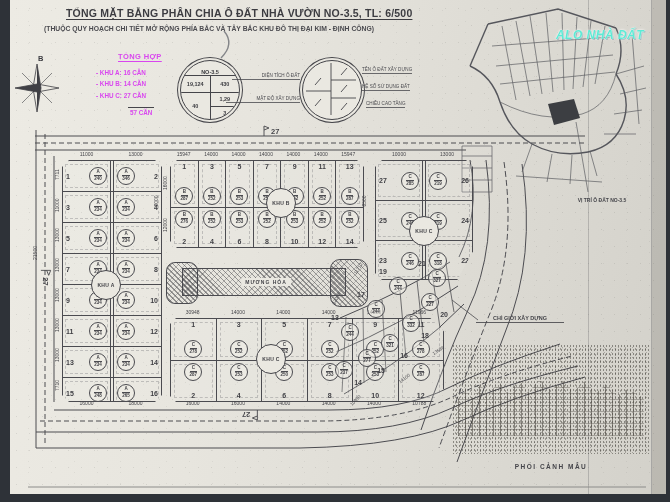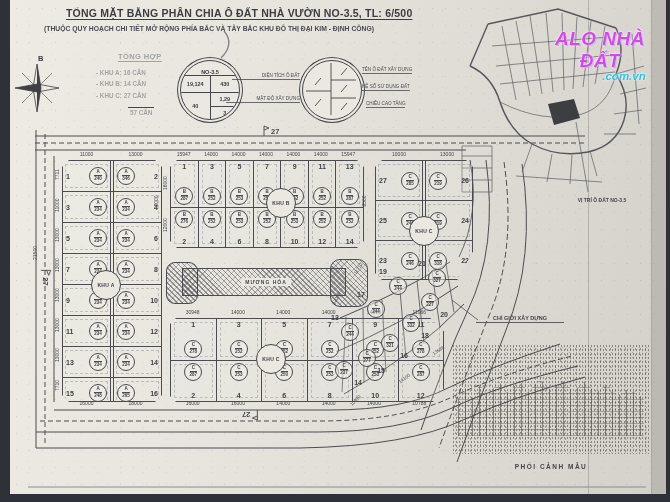--- a/index.html
+++ b/index.html
@@ -17,21 +17,21 @@
   
   .title{position:absolute;left:66px;top:7px;width:420px;font-size:10.5px;font-weight:700;color:#3c3c41;
     letter-spacing:.2px;text-decoration:underline;text-underline-offset:2px;z-index:3;}
   .subtitle{position:absolute;left:44px;top:25px;width:440px;font-size:6.8px;font-weight:600;color:#4a4a4f;z-index:3;}
 
   
   .compass{position:absolute;left:10px;top:56px;width:56px;height:70px;z-index:3;}
   .compass .north{position:absolute;left:28px;top:-2px;font-size:7.5px;font-weight:700;color:#3c3c41;}
 
   
-  .summary{position:absolute;left:96px;top:52px;z-index:3;color:#a3a3a3;}
+  .summary{position:absolute;left:96px;top:52px;z-index:3;color:#d946ef;}
   .summary .head{font-size:7.5px;font-weight:700;text-decoration:underline;text-underline-offset:2px;margin-left:22px;letter-spacing:.4px;}
   .summary .items{margin-top:6px;font-size:6.3px;line-height:1.8;font-weight:600;}
   .summary .total{display:inline-block;margin-left:32px;margin-top:2px;padding:1px 2px 0 2px;border-top:1px solid #45454a;font-size:6.3px;font-weight:700;}
 
   
   .info-circ{position:absolute;left:180px;top:60px;width:58px;height:58px;border-radius:50%;
     border:1px solid #45454a;box-shadow:0 0 0 2px #e9e7e0,0 0 0 3px #45454a;background:#eae8e1;z-index:3;overflow:hidden;
     display:flex;flex-direction:column;color:#3d3d42;}
   .info-circ .r1{height:14px;display:flex;align-items:flex-end;justify-content:center;font-size:5.5px;font-weight:700;border-bottom:1px solid #45454a;}
   .info-circ .r2{height:16px;display:flex;border-bottom:1px solid #45454a;}
@@ -44,21 +44,21 @@
   .info-circ .r3 .stack span{flex:1;display:flex;align-items:center;justify-content:center;font-size:5.5px;font-weight:700;}
   .info-circ .r3 .stack span:first-child{border-bottom:1px solid #45454a;}
 
   
   .legend-circ{position:absolute;left:302px;top:60px;width:58px;height:58px;border-radius:50%;
     border:1px solid #45454a;box-shadow:0 0 0 2px #e9e7e0,0 0 0 3px #45454a;background:#eae8e1;z-index:3;}
   .callout{position:absolute;font-size:4.6px;color:#4a4a4f;border-bottom:1px solid rgba(74,74,79,.8);padding-bottom:1px;z-index:3;white-space:nowrap;}
 
   
   .wm{position:absolute;left:534px;top:28px;width:132px;z-index:6;text-align:center;font-style:italic;font-weight:800;}
-  .wm .l1{font-size:19px;color:#d946ef;letter-spacing:.5px;
+  .wm .l1{font-size:12px;color:#5eead4;letter-spacing:.5px;
     text-shadow:0 0 1px #fff,0 0 3px rgba(255,255,255,.9),1px 1px 0 rgba(18,110,140,.35);}
   .wm .l2{font-size:11.5px;color:#2cc0e3;margin-top:-2px;padding-left:48px;
     text-shadow:0 0 1px #fff,0 0 3px rgba(255,255,255,.9);}
 
   
   .inset{position:absolute;left:458px;top:4px;width:196px;height:208px;z-index:2;}
   .inset-caption{position:absolute;left:552px;top:196px;width:100px;text-align:center;font-size:5px;font-weight:700;color:#46464b;z-index:3;border-top:1px solid rgba(70,70,75,.0);}
 
   
   .block{position:absolute;border:1.2px solid #4b4b50;z-index:2;background:rgba(240,238,231,.18);
@@ -293,21 +293,20 @@
           <path d="M4,152 h30"></path>
           <path d="M4,164 h30"></path>
           <path d="M4,176 h30"></path>
         <path d="M118,118 L130,188"></path>
       </g>
       <path d="M90,100 L116,95 L122,114 L96,121 Z" fill="#3c3e42" stroke="none"></path>
     </svg>
   </div>
   <div class="wm">
     <div class="l1">ALO NHÀ ĐẤT</div>
-    <div class="l2">.com.vn</div>
   </div>
   <div class="inset-caption">VỊ TRÍ Ô ĐẤT NO-3.5</div>
 
   <div class="block" id="khuA">
       <div class="p-row">
         <div class="p-cell left">
           <span class="lot-num">1</span>
           <div class="circ">
             <span class="t">A</span>
             <span class="v">240</span>

